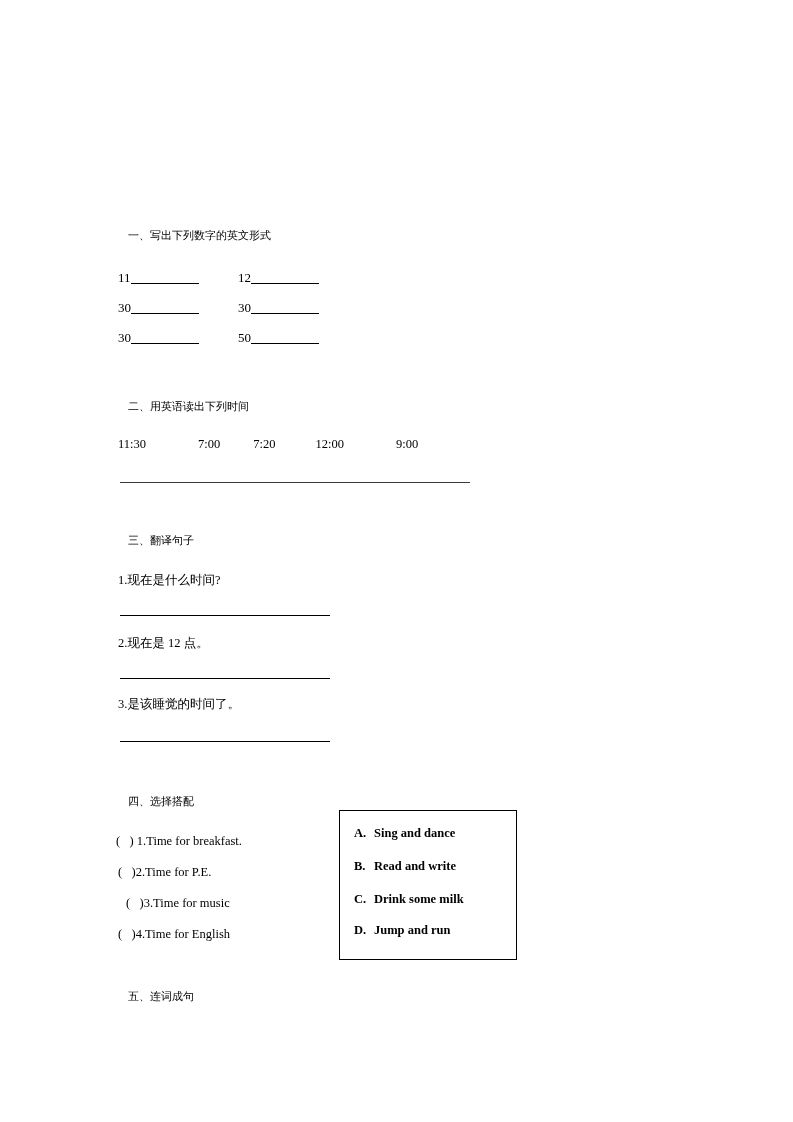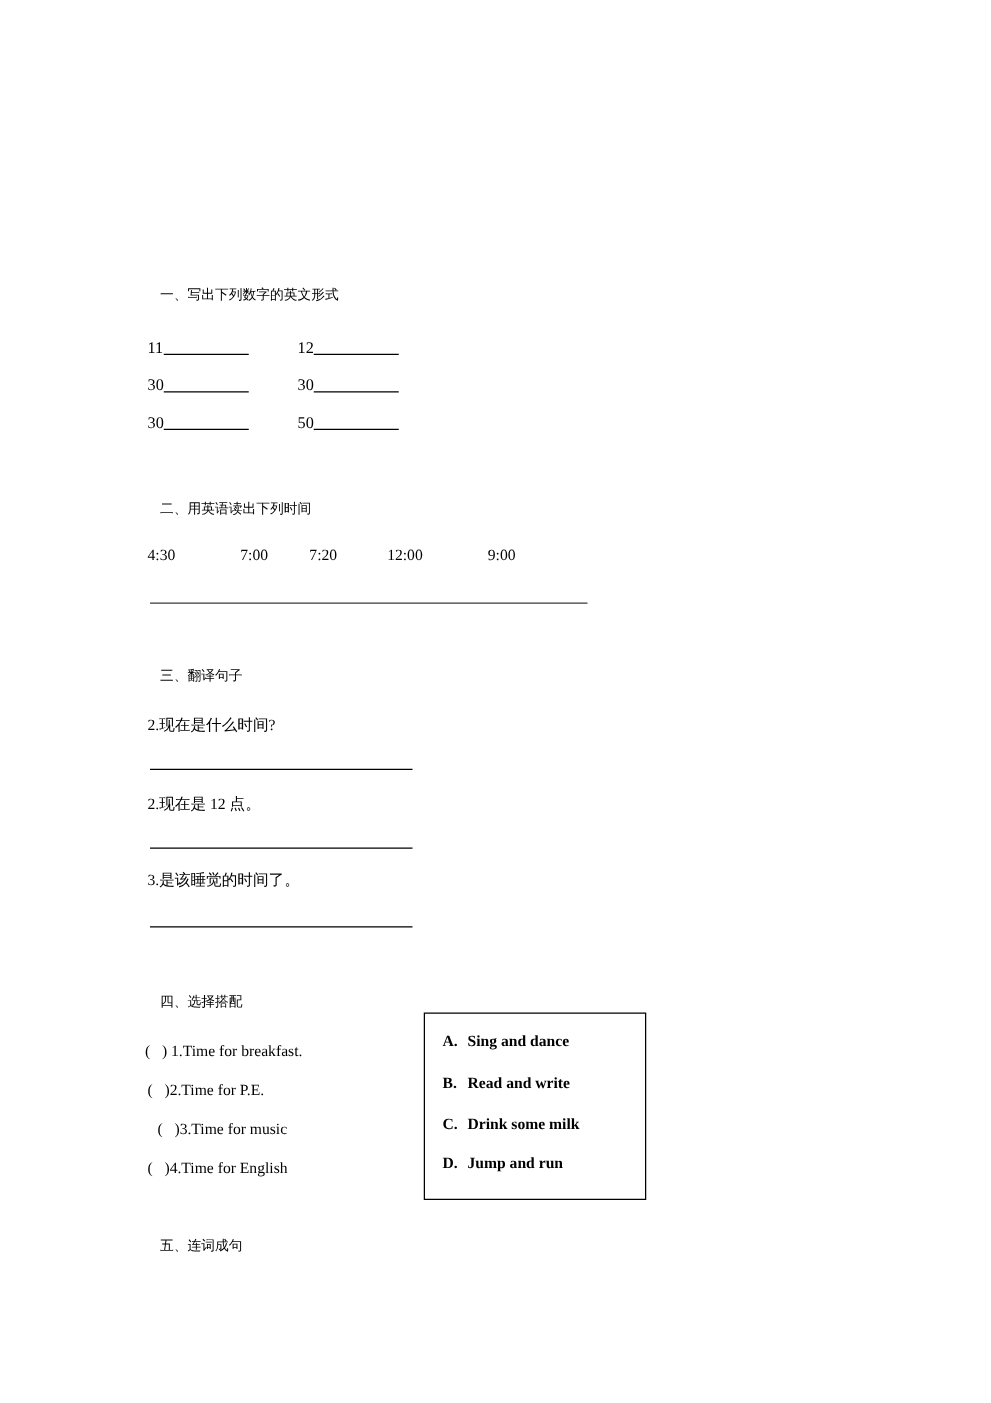--- a/index.html
+++ b/index.html
@@ -196,27 +196,27 @@
       </div>
       <div class="num-cell">
         <span class="num-label">50</span>
         <span class="num-blank"></span>
       </div>
     </div>
   </div>
 
   <div class="sec-head" style="top:401px">二、用英语读出下列时间</div>
 
-  <div class="times-row"><span class="time-item">4:30</span><span class="t-gap1"></span><span class="time-item">7:00</span><span class="t-gap2"></span><span class="time-item">7:20</span><span class="t-gap3"></span><span class="time-item">12:00</span><span class="t-gap4"></span><span class="time-item">9:00</span></div>
+  <div class="times-row"><span class="time-item">11:30</span><span class="t-gap1"></span><span class="time-item">7:00</span><span class="t-gap2"></span><span class="time-item">7:20</span><span class="t-gap3"></span><span class="time-item">12:00</span><span class="t-gap4"></span><span class="time-item">9:00</span></div>
 
   <div class="rule-long"></div>
 
   <div class="sec-head" style="top:535px">三、翻译句子</div>
 
-  <div class="tr-item" style="top:574px">2.现在是什么时间?</div>
+  <div class="tr-item" style="top:574px">1.现在是什么时间?</div>
   <div class="rule-short" style="top:615px"></div>
 
   <div class="tr-item" style="top:637px">2.现在是 12 点。</div>
   <div class="rule-short" style="top:678px"></div>
 
   <div class="tr-item" style="top:698px">3.是该睡觉的时间了。</div>
   <div class="rule-short" style="top:741px"></div>
 
   <div class="sec-head" style="top:796px">四、选择搭配</div>
 

